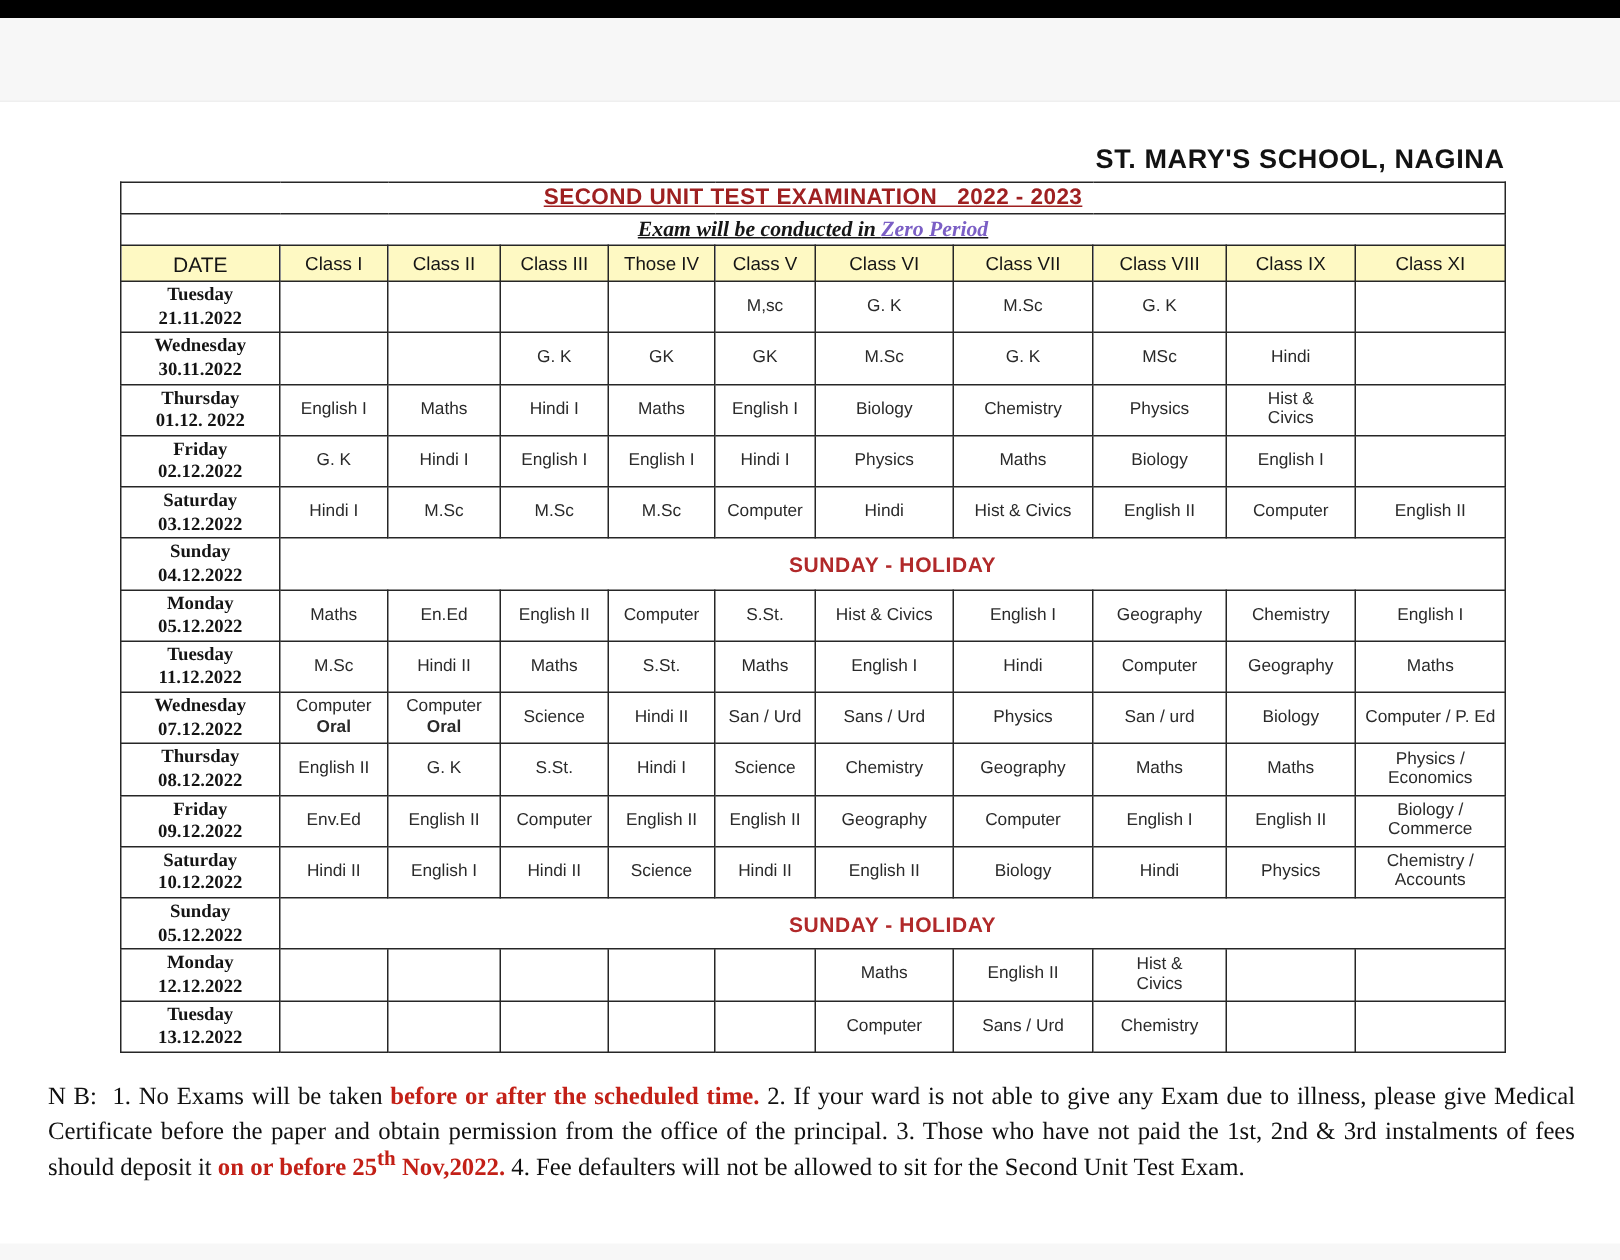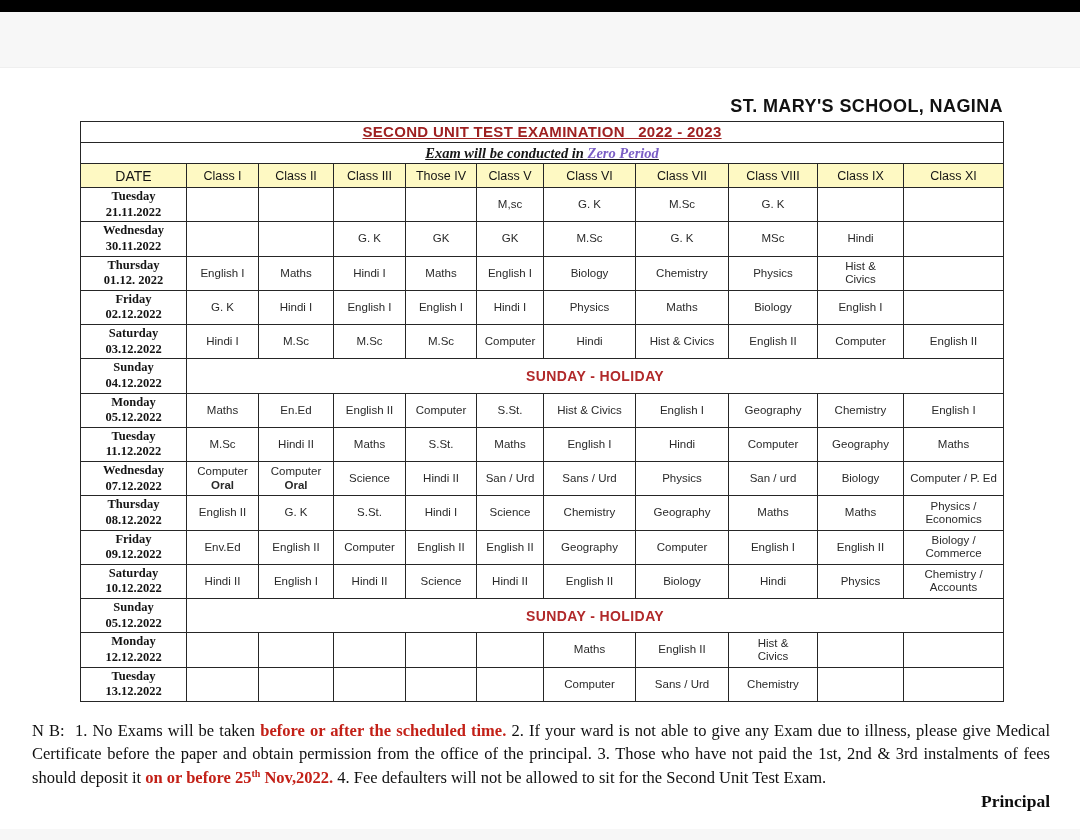--- a/index.html
+++ b/index.html
@@ -51,21 +51,21 @@
   td.holiday{
     color:var(--holiday-red);font-weight:bold;font-size:14px;letter-spacing:.4px;
   }
   td .b{font-weight:bold;}
   .notes{
     margin:17px 30px 0 32px;text-align:justify;
     font-family:"Liberation Serif",serif;font-size:16.5px;line-height:1.42;color:#101010;
   }
   .notes .nb{font-weight:normal;}
   .notes .nr{color:var(--note-red);font-weight:bold;}
-  .notes sup{font-size:10px;line-height:0;}
+  .notes sup{font-size:14px;line-height:0;}
   .principal{
     margin:2px 30px 0 0;text-align:right;
     font-family:"Liberation Serif",serif;font-weight:bold;font-size:17.5px;color:#0d0d0d;
   }
 </style>
 </head>
 <body>
 
 <div class="topbar"></div>
 <div class="band-top"></div>
@@ -599,16 +599,15 @@
             <div></div>
           </td>
           <td>
             <div></div>
           </td>
         </tr>
       </tbody>
   </table>
 
   <p class="notes" id="notes"><span class="nb">N B:</span><span>&nbsp; </span><span class="nb">1.</span><span> No Exams will be taken </span><span class="nb nr">before or after the scheduled time.</span><span> </span><span class="nb">2.</span><span> If your ward is not able to give any Exam due to illness, please give Medical Certificate before the paper and obtain permission from the office of the principal. </span><span class="nb">3.</span><span> Those who have not paid the 1st, 2nd &amp; 3rd instalments of fees should deposit it </span><span class="nb nr">on or before 25</span><sup class="nb nr">th</sup><span class="nb nr"> Nov,2022.</span><span> </span><span class="nb">4.</span><span> Fee defaulters will not be allowed to sit for the Second Unit Test Exam.</span></p>
-  <div class="principal">Principal</div>
 </div>
 
 <div class="band-bottom"></div>
 
 </body></html>

